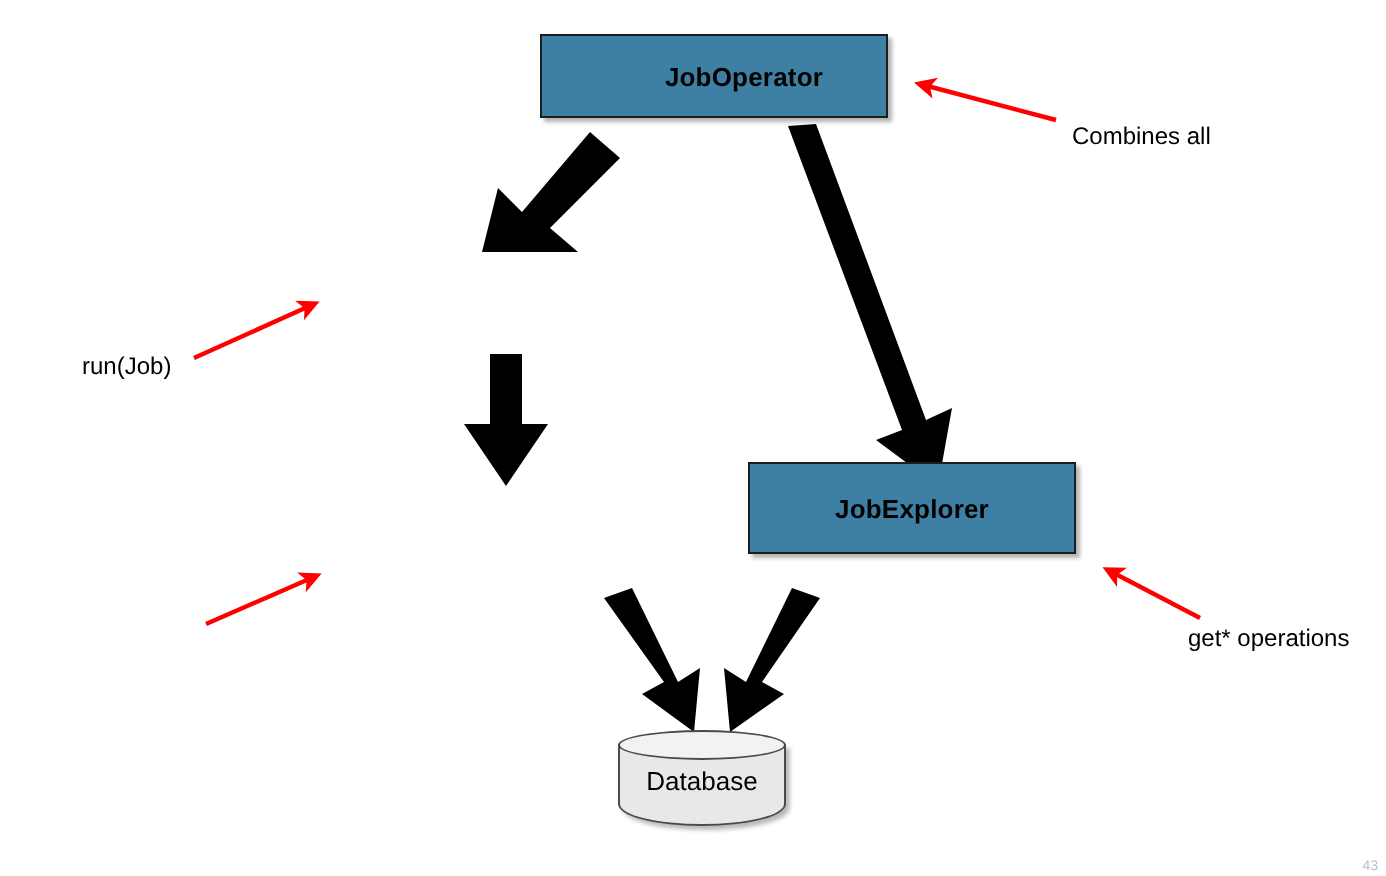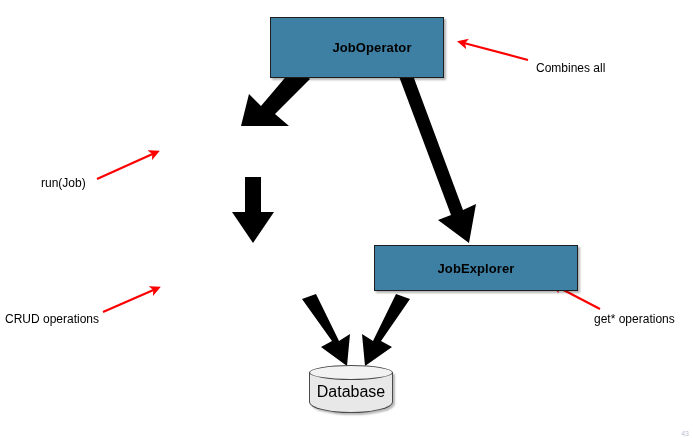--- a/index.html
+++ b/index.html
@@ -30,24 +30,24 @@
   }
   .node-label {
     font-family: "Liberation Sans", sans-serif;
     font-weight: bold;
     font-size: 13px;
     color: #000000;
     letter-spacing: 0.1px;
     white-space: nowrap;
     user-select: none;
   }
-  #box-joboperator { left: 270px; top: 17px;  width: 174px; height: 61px; padding-left: 30px; }
+  #box-joboperator { left: 270px; top: 17px;  width: 174px; height: 42px; padding-left: 30px; }
   #box-joblauncher { left: 165px; top: 128px; width: 180px; height: 46px; }
   #box-jobrepository { left: 167px; top: 245px; width: 176px; height: 46px; }
-  #box-jobexplorer { left: 374px; top: 245px; width: 204px; height: 46px; }
+  #box-jobexplorer { left: 374px; top: 231px; width: 164px; height: 46px; }
 
   
   #db-cylinder {
     position: absolute;
     left: 309px;
     top: 365px;
     width: 84px;
     height: 48px;
   }
   .db-body {
@@ -70,21 +70,21 @@
     border: 1px solid #4a4a4a;
     border-radius: 50%;
   }
   .db-text {
     position: absolute;
     left: 0;
     top: 18px;
     width: 84px;
     text-align: center;
     font-family: "Liberation Sans", sans-serif;
-    font-size: 16px;
+    font-size: 13px;
     color: #000000;
     user-select: none;
   }
 
   
   .annotation {
     position: absolute;
     font-family: "Liberation Sans", sans-serif;
     font-size: 12px;
     color: #000000;
@@ -201,19 +201,18 @@
   <div id="db-cylinder">
     <div class="db-body"></div>
     <div class="db-top"></div>
     <div class="db-text">Database</div>
   </div>
 
   <div class="annotation" id="ann-combines-all">Combines all</div>
 
   <div class="annotation" id="ann-run-job">run(Job)</div>
 
-  <div class="annotation" id="ann-crud">CRUD operations</div>
 
   <div class="annotation" id="ann-get-star">get* operations</div>
 
   <div id="page-number">43</div>
 
 </div>
 
 </body></html>

